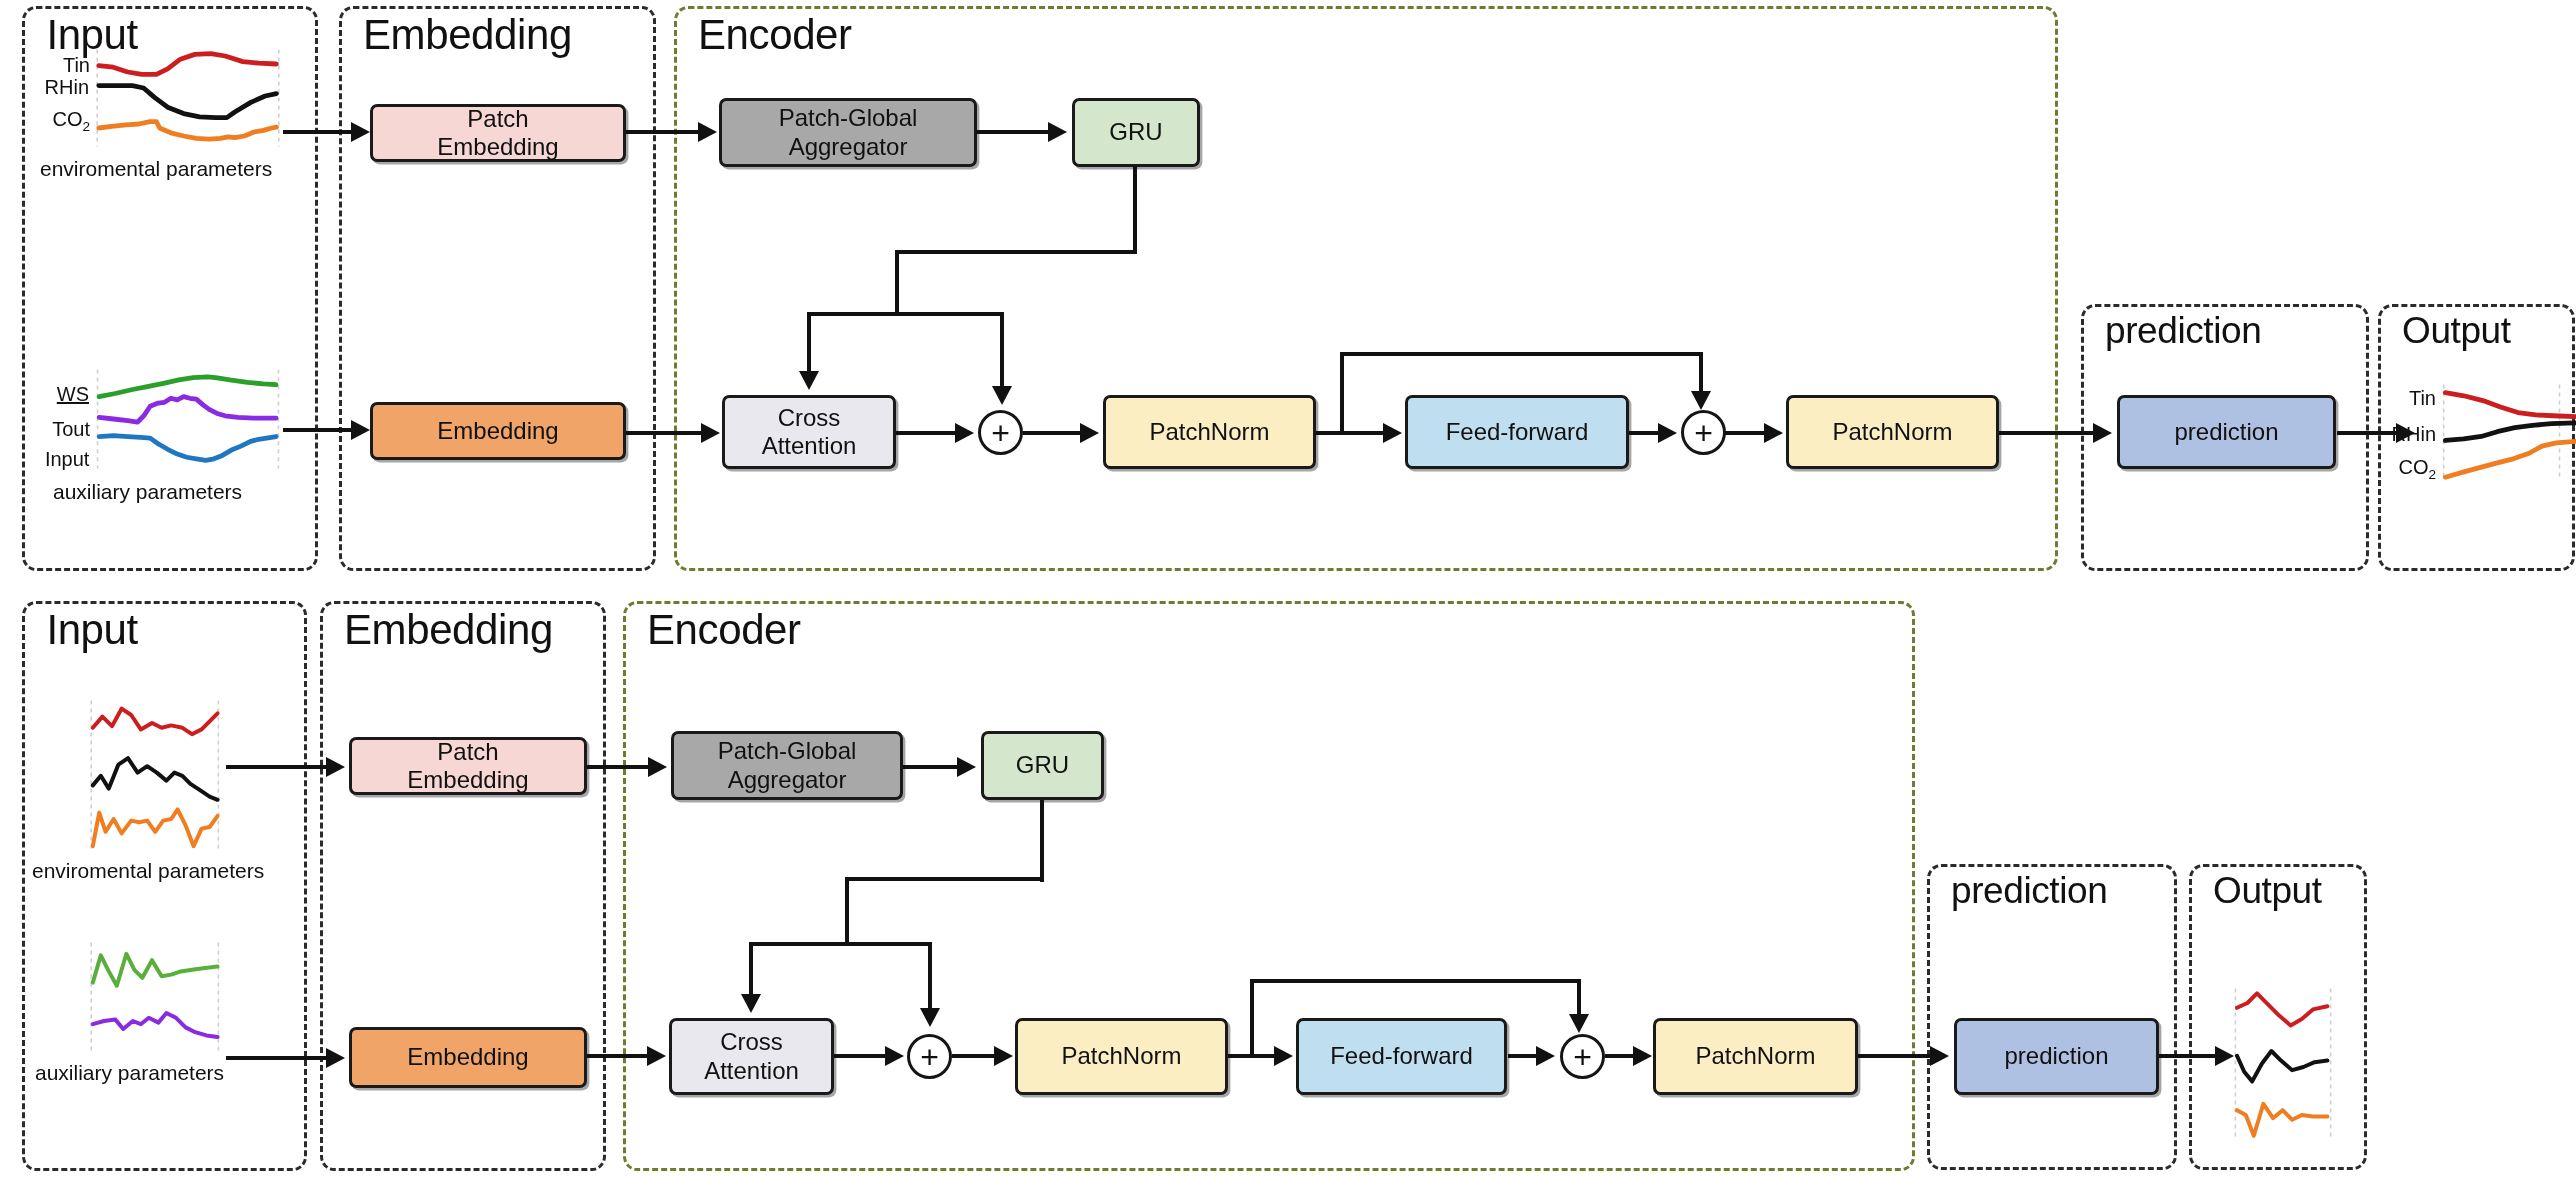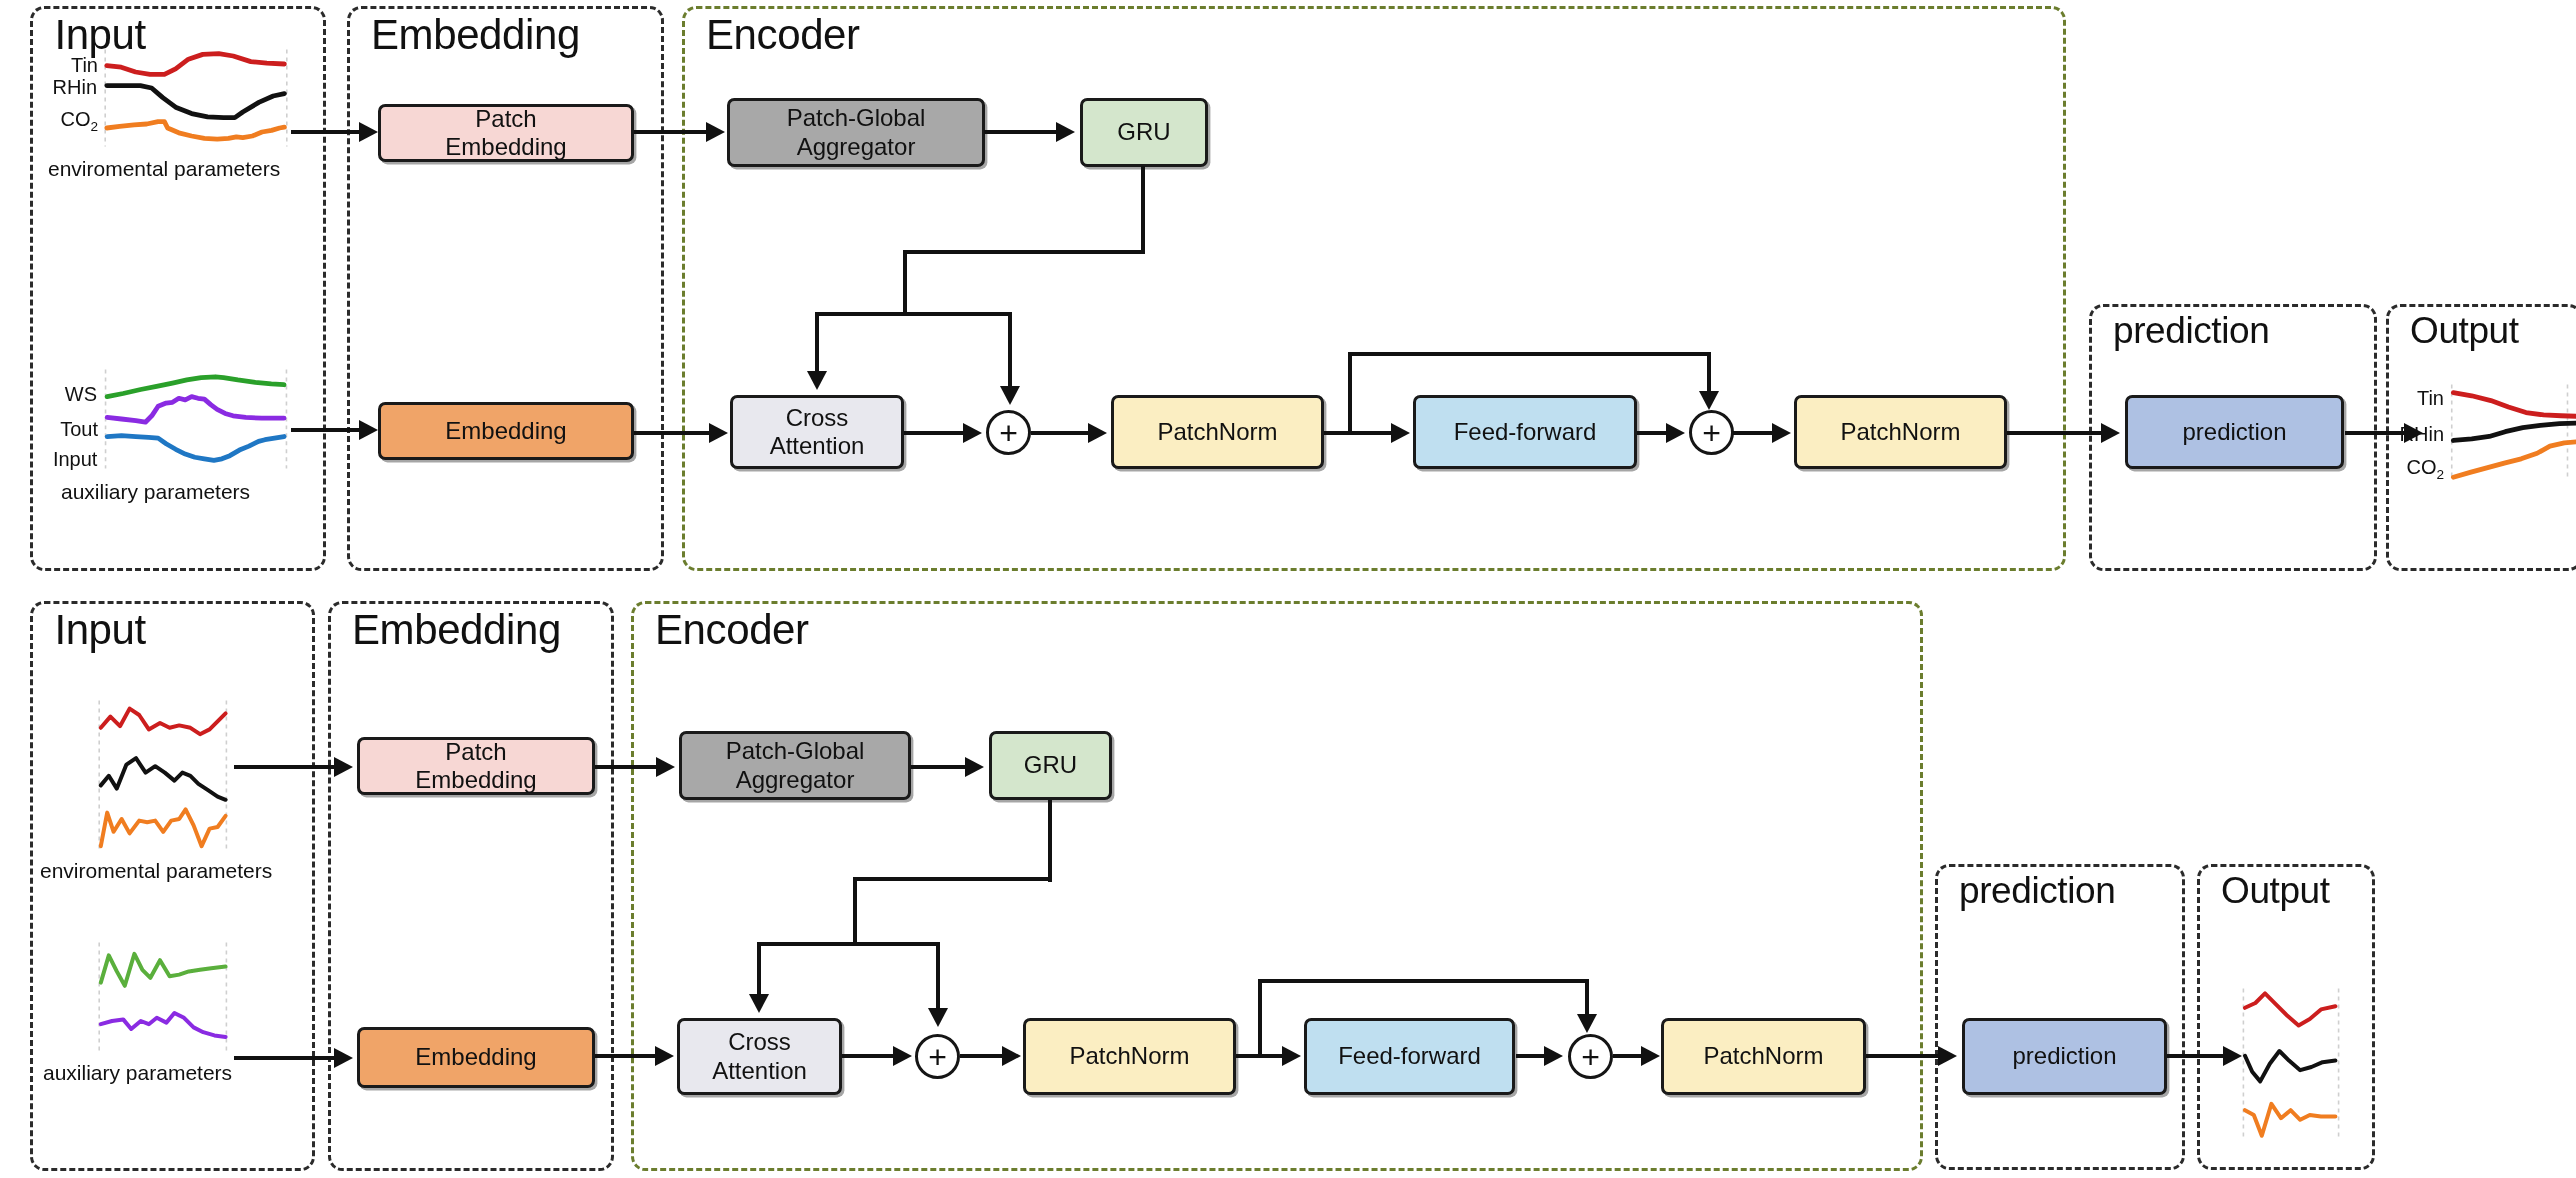--- a/index.html
+++ b/index.html
@@ -1,21 +1,21 @@
 <!DOCTYPE html>
 <html style="font-size:12.8px"><head>
 <meta charset="utf-8">
 <style>
   html,body{margin:0;padding:0;background:#ffffff;}
   body{
     width:2576px;height:1179px;position:relative;overflow:hidden;
     font-family:"Liberation Sans","DejaVu Sans",sans-serif;
     color:#111111;
   }
-  .row{position:absolute;left:16px;width:2241px;padding-left:36px;}
+  .row{position:absolute;left:8px;width:2241px;padding-left:36px;}
   #row-top{top:0;height:584px;}
   #row-bottom{top:595px;height:584px;}
 
   
   .panel{
     position:absolute;
     border:3.2px dashed #2b2b2b;
     border-radius:14.4px;
     box-sizing:border-box;
     background:transparent;
@@ -122,21 +122,21 @@
 
   <div class="minichart" style="left:86px;top:368px;width:188px;height:102px;">
     <svg width="188" height="102" viewBox="0 0 235 128">
       <line class="guide" x1="4" y1="2" x2="4" y2="126"></line>
       <line class="guide" x1="231" y1="2" x2="231" y2="126"></line>
       <polyline fill="none" stroke="#2aa02a" stroke-width="6" stroke-linecap="round" stroke-linejoin="round" points="6,36 26,32 48,27 68,23 88,19 106,15 124,12 142,11 152,12 170,15 192,18 212,20 228,21"></polyline>
       <polyline fill="none" stroke="#8a2be2" stroke-width="6" stroke-linecap="round" stroke-linejoin="round" points="6,62 24,64 42,66 54,68 62,60 70,48 80,44 88,43 96,38 104,40 112,36 120,38 128,39 136,46 144,52 154,57 164,60 180,62 200,63 216,63 228,63"></polyline>
       <polyline fill="none" stroke="#1f77c4" stroke-width="6" stroke-linecap="round" stroke-linejoin="round" points="6,86 24,85 42,86 58,87 70,88 80,95 92,102 104,108 116,112 128,114 140,116 150,114 160,110 172,103 184,98 196,92 204,90 216,88 228,86"></polyline>
     </svg>
   </div>
-  <div class="series-label" style="left:19px;top:383px;width:62px;">WS</div>
+  <div class="series-label" style="left:19px;top:383px;width:62px;text-decoration:underline;">WS</div>
   <div class="series-label" style="left:16px;top:418px;width:66px;">Tout</div>
   <div class="series-label" style="left:6.4px;top:448px;width:75px;">Input</div>
   <div class="caption" style="left:45px;top:480px;">auxiliary parameters</div>
 
   <div class="panel" style="left:331px;top:6.4px;width:317px;height:565px;">
     <div class="panel-title">Embedding</div>
   </div>
 
   <div class="panel olive" style="left:666px;top:6.4px;width:1384px;height:565px;">
     <div class="panel-title">Encoder</div>

